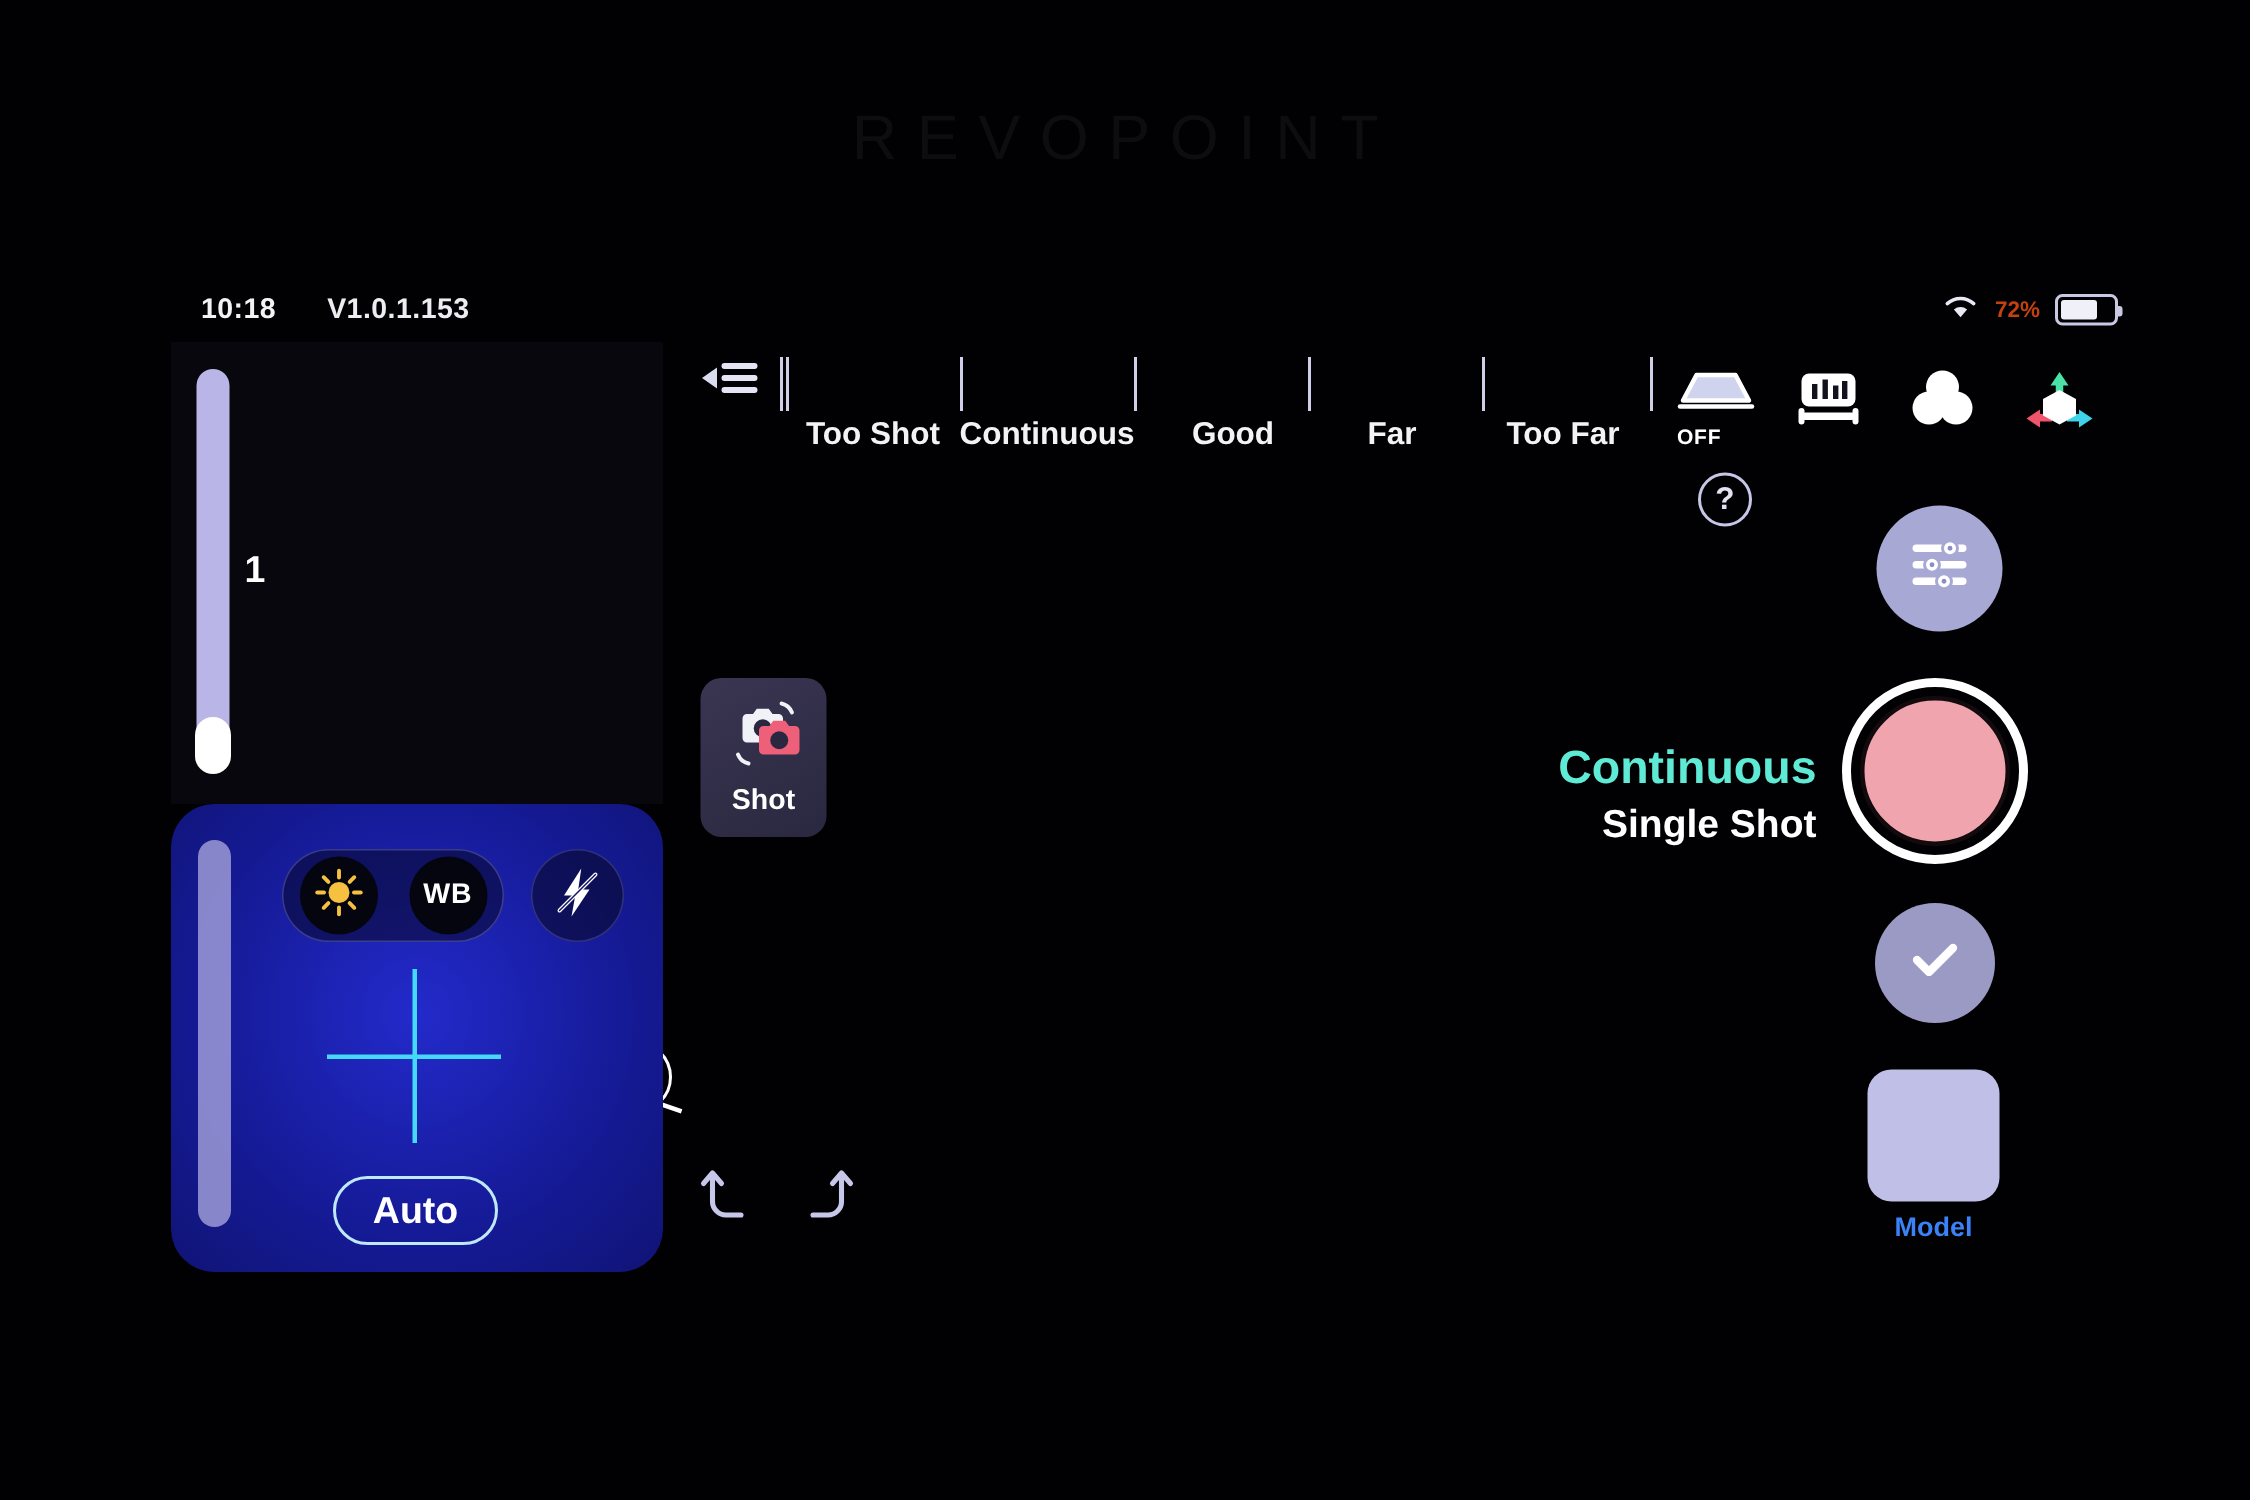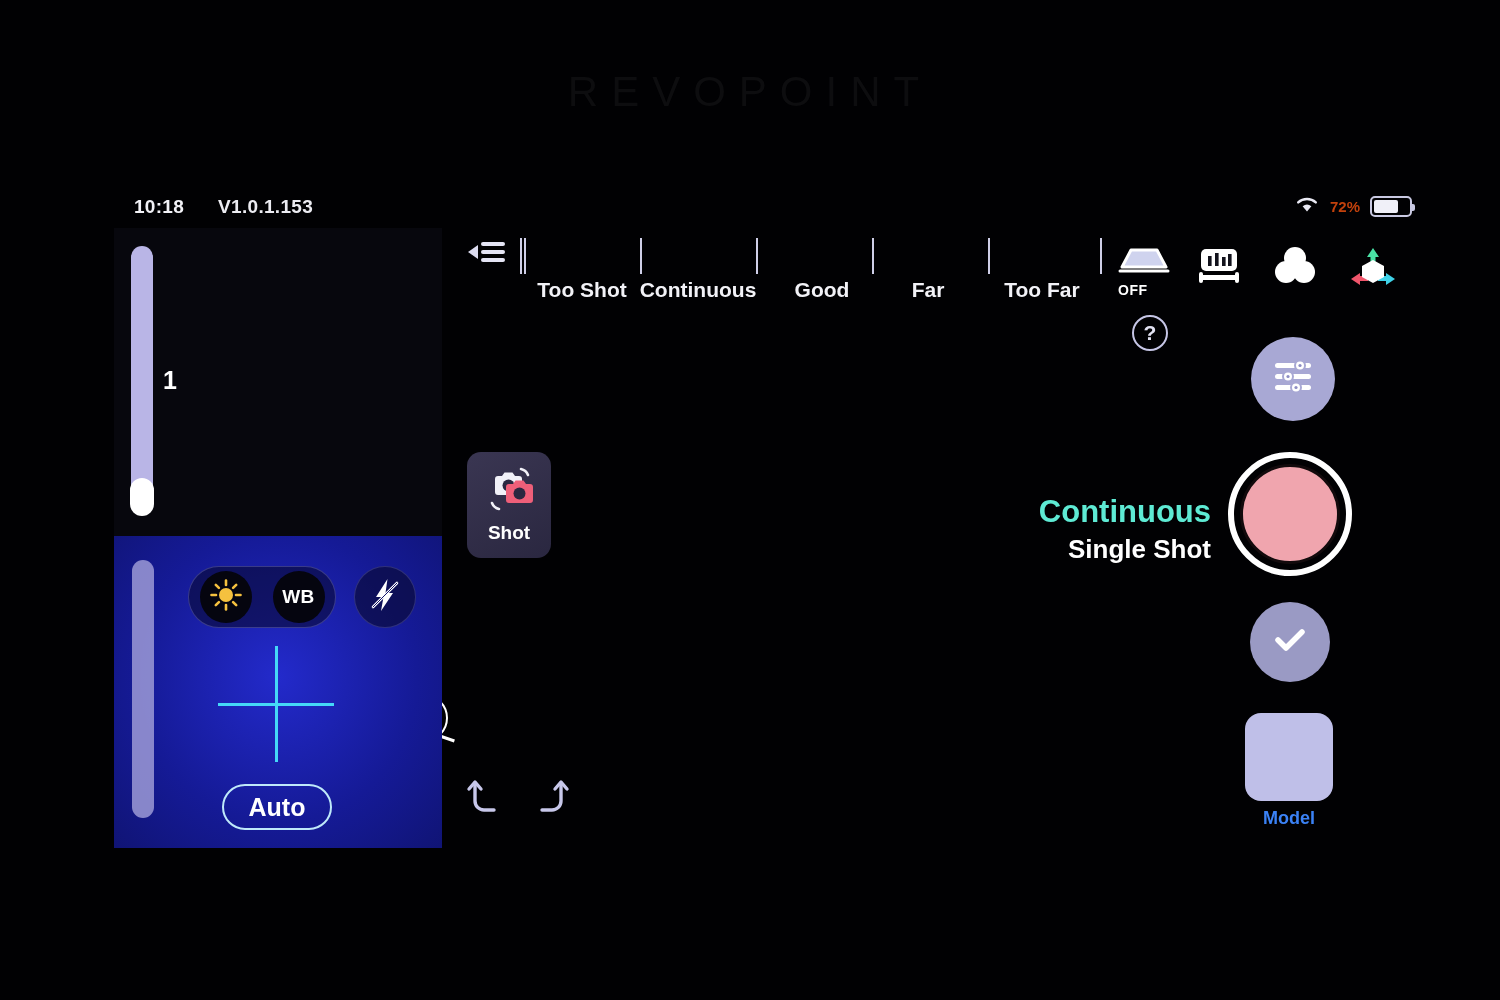--- a/index.html
+++ b/index.html
@@ -108,20 +108,21 @@
     background: #07070d;
   }
   #panel-rgb {
     position: absolute;
     left: 114px;
     top: 536px;
     width: 328px;
     height: 312px;
     background: #161b9e;
     background-image: radial-gradient(ellipse at 50% 45%, #232acb 0%, #151a96 60%, #101475 100%);
+    border-radius: 29px;
   }
 
   .vslider {
     position: absolute;
     width: 22px;
     border-radius: 11px;
   }
   #depth-slider {
     left: 17px;
     top: 18px;

